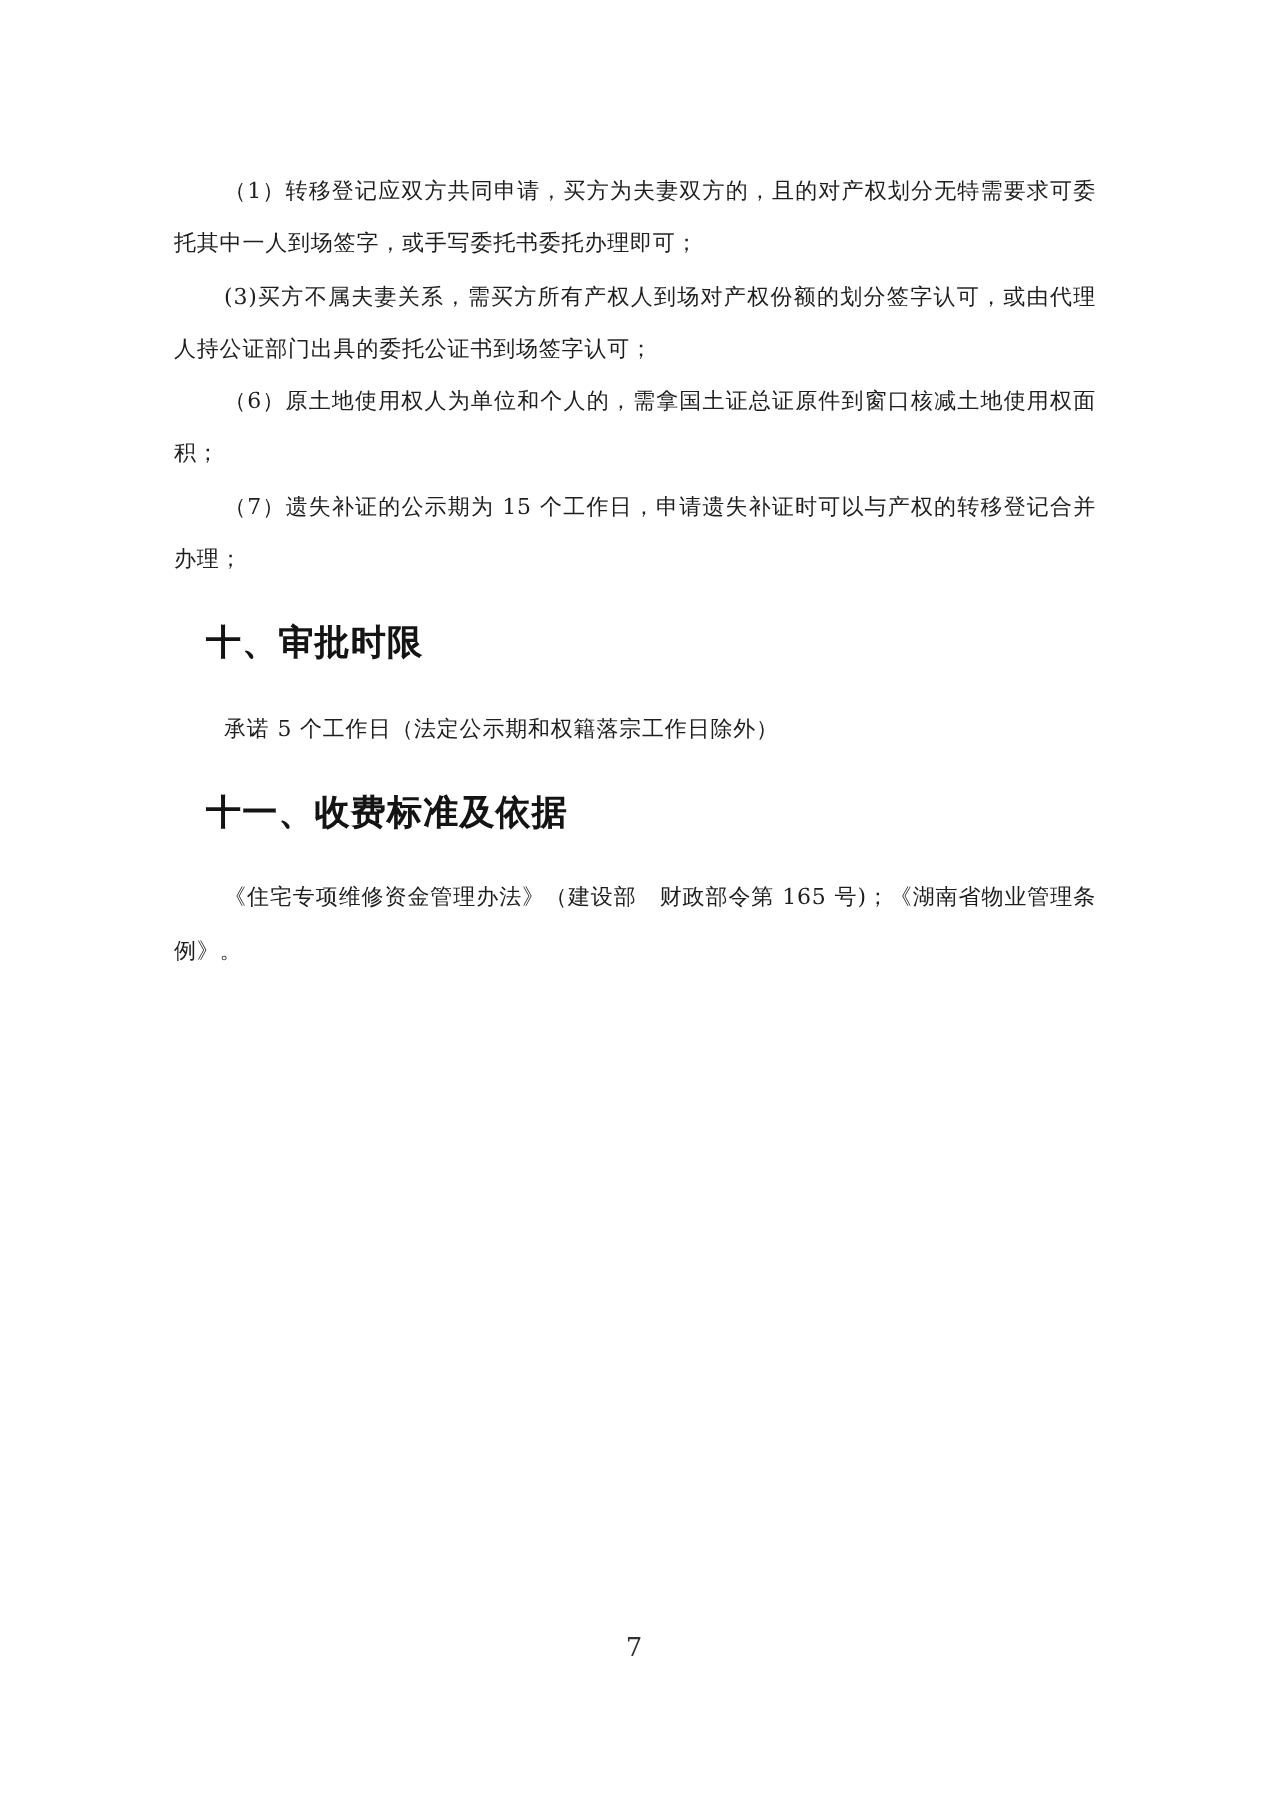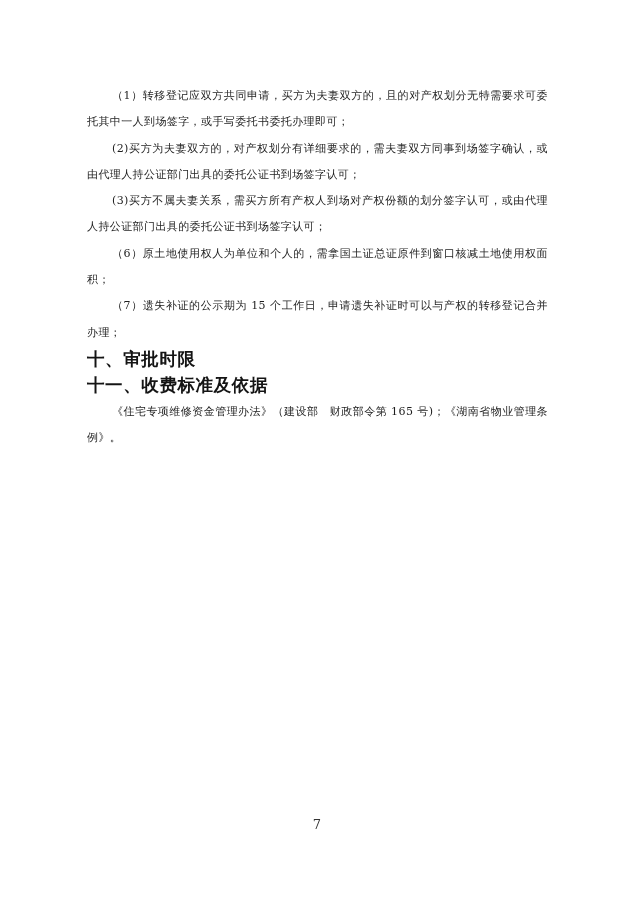--- a/index.html
+++ b/index.html
@@ -33,21 +33,21 @@
     font-family: "DejaVu Serif", "Liberation Serif", serif;
     font-size: 11px;
     line-height: 26.3px;
     letter-spacing: 0.4px;
     color: #1e1e1e;
     text-align: justify;
     text-justify: inter-character;
     text-indent: 25px;
   }
   h2.section-heading {
-    margin: 0;
+    margin: 16px;
     padding: 0;
     font-family: "DejaVu Sans", "Liberation Sans", sans-serif;
     font-weight: 700;
     font-size: 17.5px;
     line-height: 26.3px;
     letter-spacing: 0.6px;
     color: #141414;
     text-indent: 0;
   }
   .page-number {
@@ -61,24 +61,24 @@
     color: #333333;
   }
 </style>
 </head>
 <body>
 
 <div class="page">
 
   <div class="text-block">
     <p class="body-para">（1）转移登记应双方共同申请，买方为夫妻双方的，且的对产权划分无特需要求可委托其中一人到场签字，或手写委托书委托办理即可；</p>
-    <p class="body-para">(2)买方为夫妻双方的，对产权划分有详细要求的，需夫妻双方同事到场签字确认，或由代理人持公证部门出具的委托公证书到场签字认可；</p>
     <p class="body-para">(3)买方不属夫妻关系，需买方所有产权人到场对产权份额的划分签字认可，或由代理人持公证部门出具的委托公证书到场签字认可；</p>
     <p class="body-para">（6）原土地使用权人为单位和个人的，需拿国土证总证原件到窗口核减土地使用权面积；</p>
     <p class="body-para">（7）遗失补证的公示期为 15 个工作日，申请遗失补证时可以与产权的转移登记合并办理；</p>
     <h2 class="section-heading">十、审批时限</h2>
+    <p class="body-para">承诺 5 个工作日（法定公示期和权籍落宗工作日除外）</p>
     <h2 class="section-heading">十一、收费标准及依据</h2>
     <p class="body-para">《住宅专项维修资金管理办法》（建设部　财政部令第 165 号)；《湖南省物业管理条例》。</p>
   </div>
 
   <div class="page-number">7</div>
 
 </div>
 
 </body></html>

